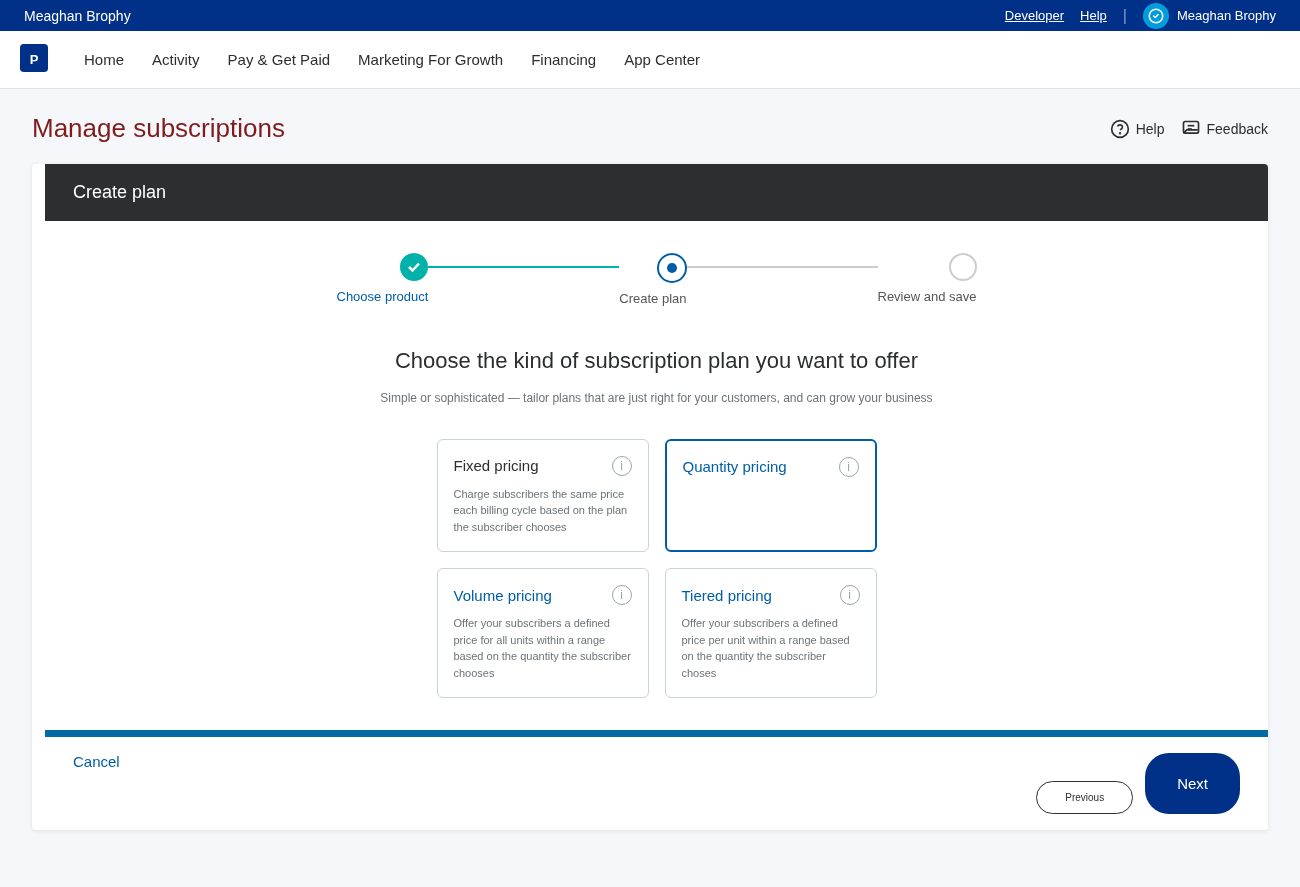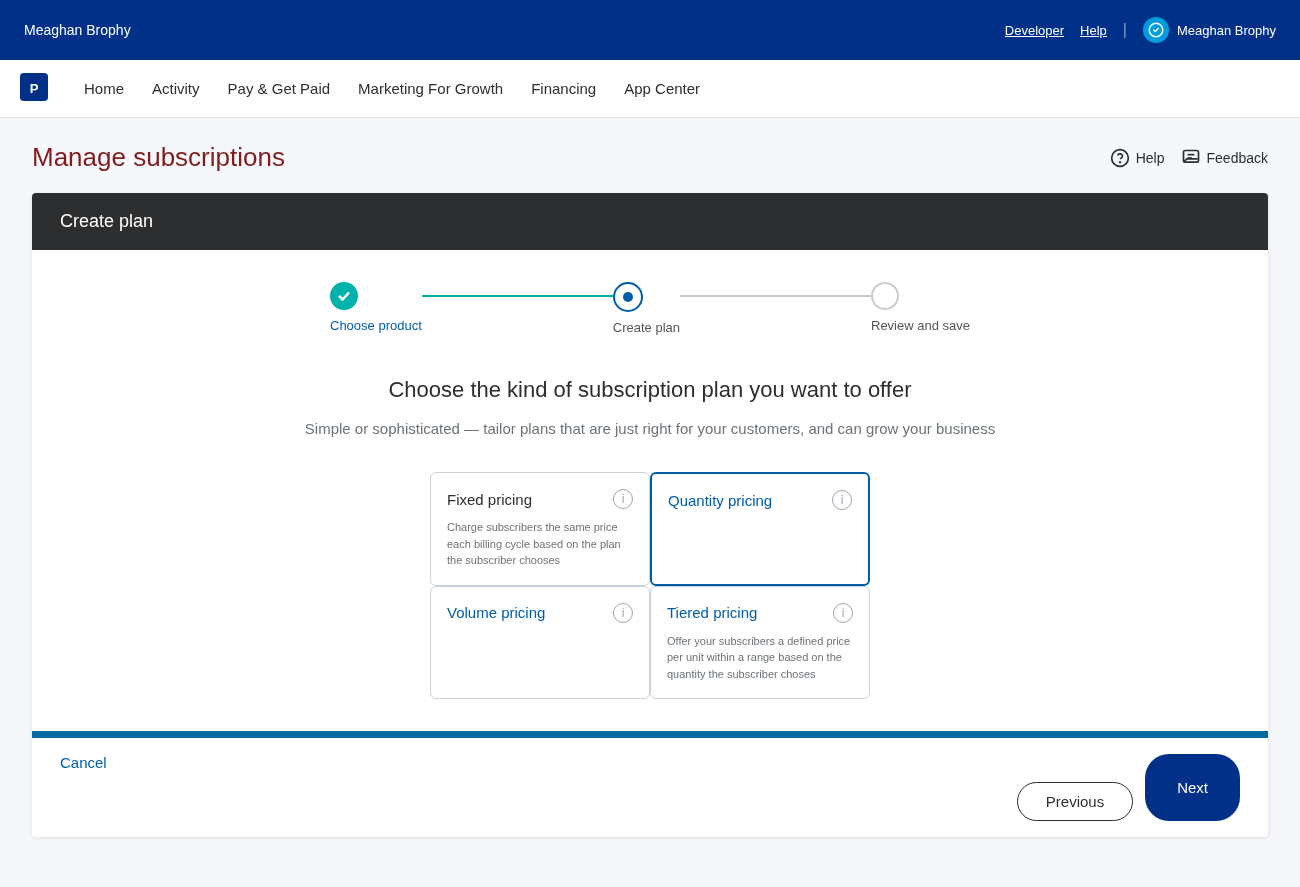--- a/index.html
+++ b/index.html
@@ -2,21 +2,21 @@
 <html><head>
   <meta charset="utf-8">
   <style>
     * { box-sizing: border-box; margin: 0; padding: 0; }
     body { font-family: -apple-system, BlinkMacSystemFont, 'Segoe UI', Helvetica, Arial, sans-serif; background: #f5f7fa; min-height: 887px; }
 
     
     .topbar {
       background: #003087;
       color: white;
-      height: 60px;
+      height: 31px;
       display: flex;
       align-items: center;
       justify-content: space-between;
       padding: 0 24px;
     }
     .topbar-left { display: flex; align-items: center; gap: 6px; }
     .topbar-username { font-size: 14px; font-weight: 500; }
     .topbar-right { display: flex; align-items: center; gap: 16px; }
     .topbar-right a { color: white; text-decoration: underline; font-size: 13px; cursor: pointer; }
     .topbar-divider { color: white; opacity: 0.5; }
@@ -67,20 +67,21 @@
     }
     .help-btn svg, .feedback-btn svg { width: 20px; height: 20px; }
 
     
     .plan-card {
       background: white;
       border-radius: 4px;
       overflow: hidden;
       box-shadow: 0 1px 4px rgba(0,0,0,0.1);
       margin-bottom: 0;
+      padding-left: 13px;
     }
     .plan-card-header {
       background: #2c2e2f;
       color: white;
       padding: 18px 28px;
       font-size: 18px;
       font-weight: 500;
     }
     .stepper-circle {
       width: 28px; height: 28px;
@@ -116,21 +117,21 @@
       align-items: flex-start;
       justify-content: center;
       width: 100%;
       max-width: 640px;
       margin: 0 auto;
       padding: 32px 0 16px 0;
     }
     .step-col {
       display: flex;
       flex-direction: column;
-      align-items: flex-start;
+      align-items: flex-end;
     }
     .line-col {
       flex: 1;
       padding-top: 13px;
     }
     .line-inner {
       height: 2px;
       width: 100%;
     }
 
@@ -142,29 +143,30 @@
       text-align: center;
       font-size: 22px;
       color: #2c2e2f;
       font-weight: 400;
       margin-bottom: 12px;
       line-height: 1.4;
     }
     .plan-subheading {
       text-align: center;
       color: #6c7378;
-      font-size: 15px;
+      font-size: 12px;
       margin-bottom: 32px;
       line-height: 1.5;
     }
 
     
     .pricing-grid {
       display: grid;
       grid-template-columns: 1fr 1fr;
+      gap: 16px;
       max-width: 440px;
       margin: 0 auto 32px auto;
     }
     .pricing-card {
       border: 1.5px solid #c8d3d9;
       border-radius: 6px;
       padding: 16px;
       cursor: pointer;
       background: white;
       transition: border-color 0.15s;
@@ -214,21 +216,21 @@
       font-size: 15px;
       cursor: pointer;
       font-weight: 500;
     }
     .footer-right { display: flex; gap: 12px; }
     .prev-btn {
       background: white;
       border: 1.5px solid #2c2e2f;
       border-radius: 24px;
       padding: 10px 28px;
-      font-size: 15px;
+      font-size: 10px;
       color: #2c2e2f;
       cursor: pointer;
       font-weight: 500;
       margin-top: 28px;
     }
     .next-btn {
       background: #003087;
       border: none;
       border-radius: 24px;
       padding: 10px 32px;
@@ -356,20 +358,21 @@
             <span class="pricing-card-title blue">Quantity pricing</span>
             <div class="info-icon">i</div>
           </div>
         </div>
 
         <div class="pricing-card">
           <div class="pricing-card-header-row">
             <span class="pricing-card-title blue">Volume pricing</span>
             <div class="info-icon">i</div>
           </div>
+          <p class="pricing-card-desc">Offer your subscribers a defined price for all units within a range based on the quantity the subscriber chooses</p>
         </div>
 
         <div class="pricing-card">
           <div class="pricing-card-header-row">
             <span class="pricing-card-title blue">Tiered pricing</span>
             <div class="info-icon">i</div>
           </div>
           <p class="pricing-card-desc">Offer your subscribers a defined price per unit within a range based on the quantity the subscriber choses</p>
         </div>
 

